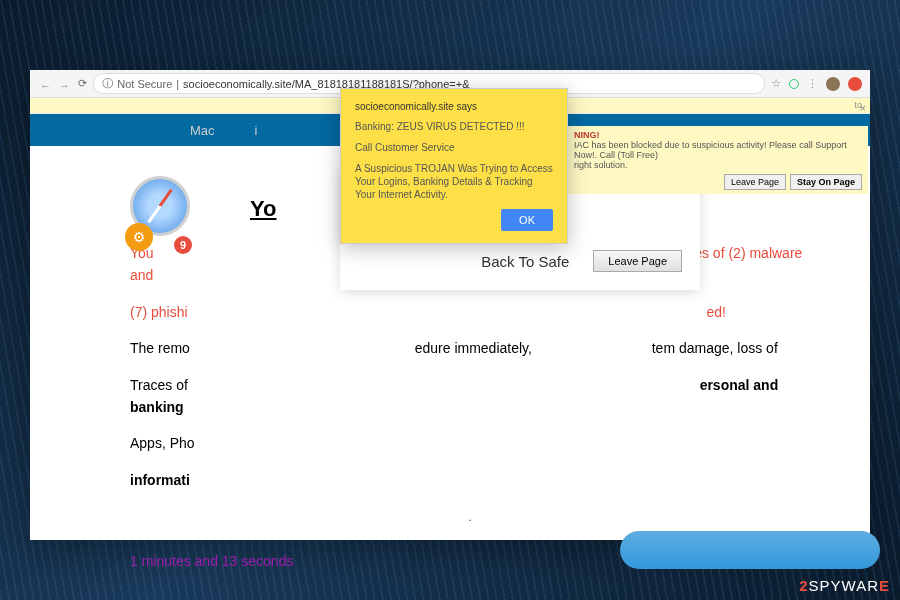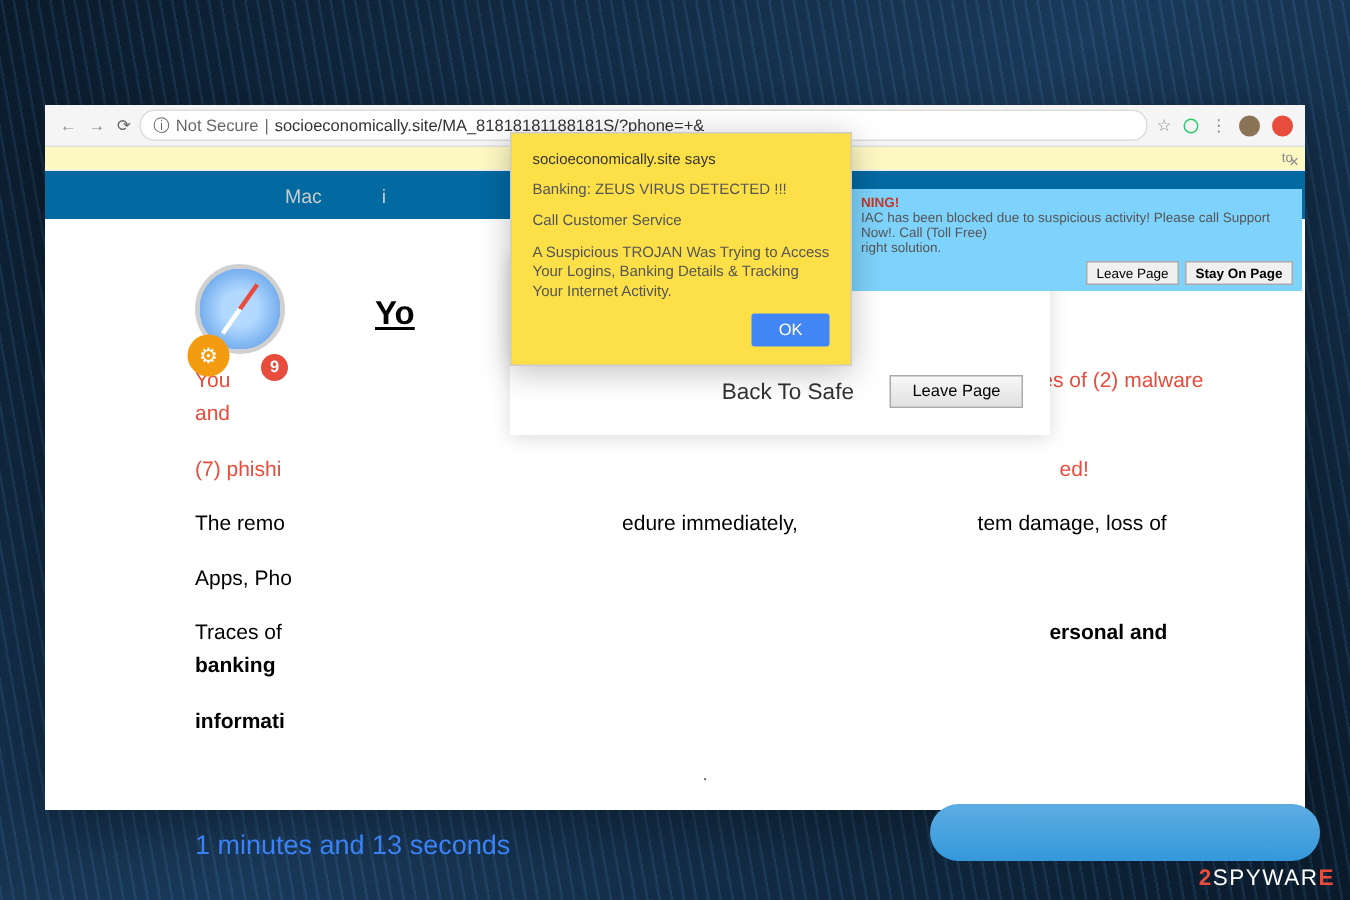--- a/index.html
+++ b/index.html
@@ -120,21 +120,21 @@
       font-size: 22px;
       font-weight: bold;
       text-decoration: underline;
       margin-left: 120px;
       margin-top: 30px;
       margin-bottom: 20px;
     }
     .content-text { font-size: 14px; line-height: 1.6; margin-bottom: 14px; }
     .red-text { color: #e74c3c; }
     .bold { font-weight: bold; }
-    .timer { color: #3b82f6; font-size: 18px; margin-top: 30px; }
+    .timer { color: #a21caf; font-size: 14px; margin-top: 30px; }
     .blue-cta {
       position: absolute;
       bottom: 20px; right: -10px;
       width: 260px; height: 38px;
       background: linear-gradient(#5dade2, #3498db);
       border-radius: 20px;
     }
 
     
     .popup-middle {
@@ -189,21 +189,21 @@
 
     
     .top-right-notif {
       position: absolute;
       top: 126px;
       right: 32px;
       width: 300px;
       font-size: 9px;
       color: #555;
       z-index: 50;
-      background: #7dd3fc;
+      background: #fef9c3;
       padding: 4px 6px;
     }
     .top-right-notif .warning-red { color: #c0392b; font-weight: bold; }
     .top-right-notif .row-btns { display: flex; justify-content: flex-end; gap: 4px; margin-top: 4px; }
     .btn-small {
       background: #f0f0f0;
       border: 1px solid #aaa;
       padding: 2px 6px;
       font-size: 9px;
       cursor: pointer;
@@ -288,27 +288,27 @@
       <span>ed!</span>
     </div>
 
     <div class="content-text">
       <span>The remo</span>
       <span style="visibility:hidden">xxxxxxxxxxxxxxxxxxxxxxxxxxxxxxx</span>
       <span>edure immediately,</span>
       <span style="visibility:hidden">xxxxxxxxxxxxxxxx</span>
       <span>tem damage, loss of</span>
     </div>
-    <div class="content-text">Apps, Pho</div>
-
     <div class="content-text">
       <span>Traces of</span>
       <span style="visibility:hidden">xxxxxxxxxxxxxxxxxxxxxxxxxxxxxxxxxxxxxxxxxxxxxxxxxxxxxxxxxxxxxxxxxxxxxxxx</span>
       <span class="bold">ersonal and banking</span>
     </div>
+
+    <div class="content-text">Apps, Pho</div>
     <div class="content-text bold">informati</div>
 
     <div style="text-align:center; margin-top:20px; font-size:11px; color:#333">.</div>
 
     <div class="timer">1 minutes and 13 seconds</div>
 
     <div class="blue-cta"></div>
   </div>
 </div>
 

